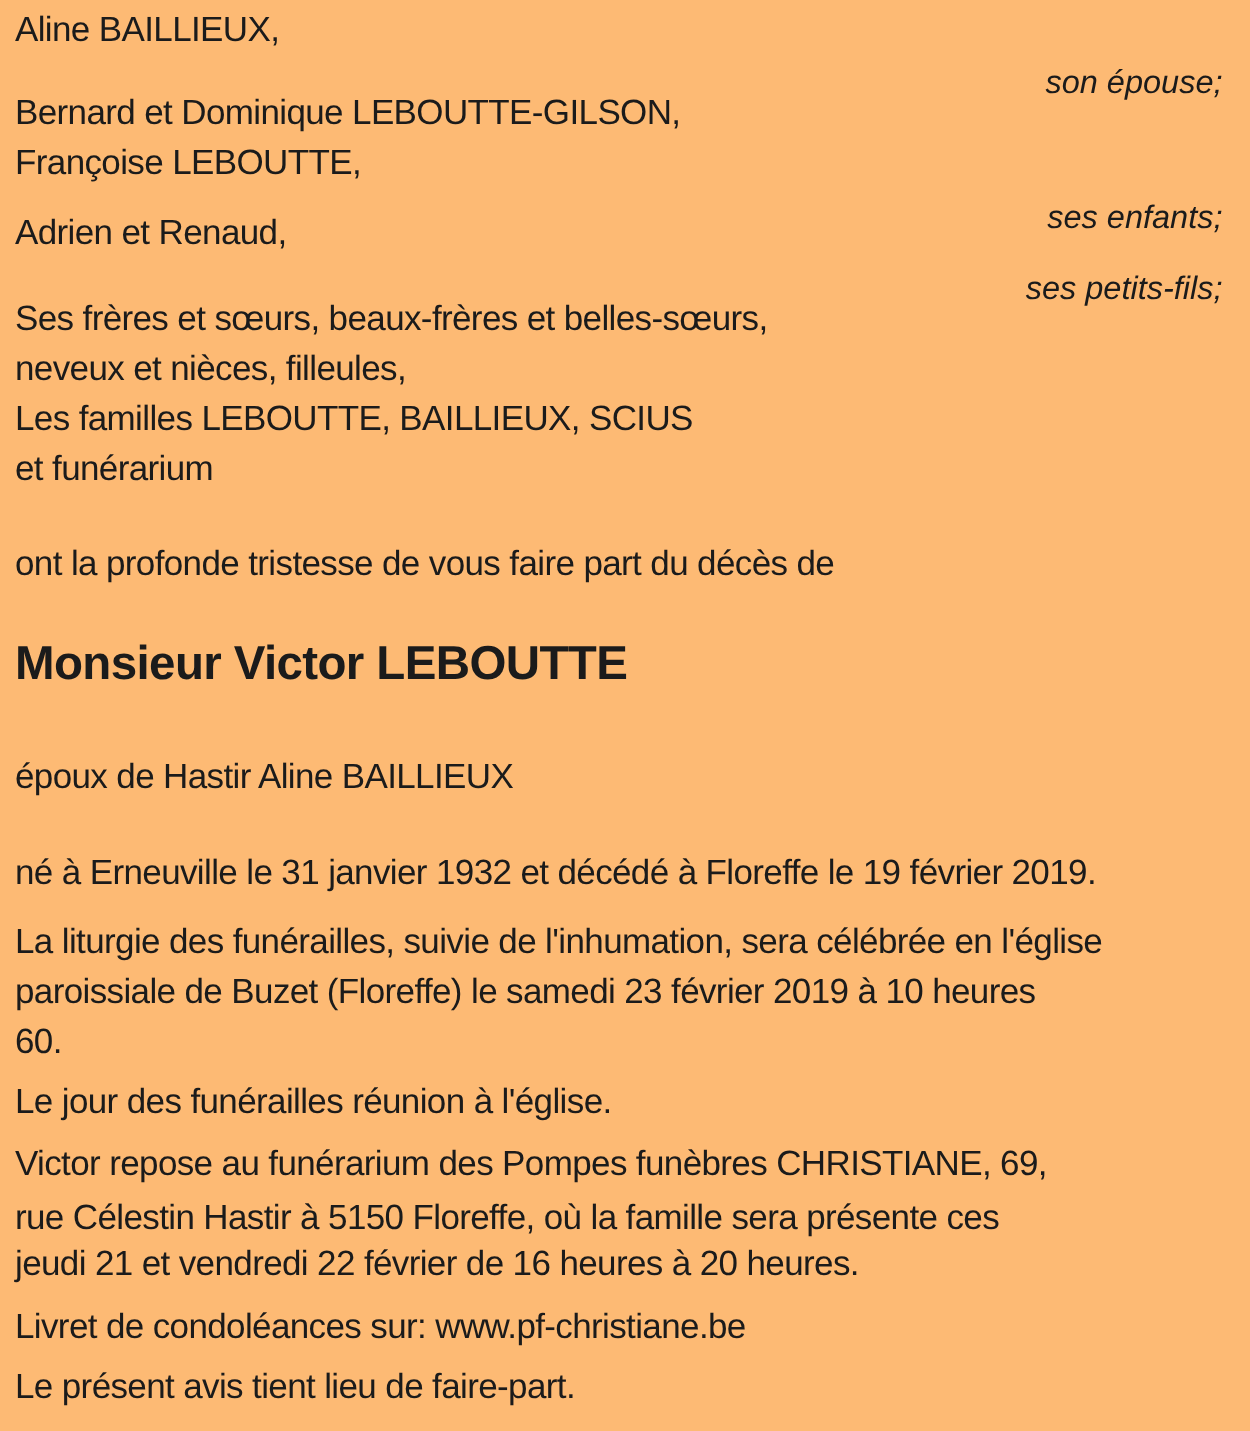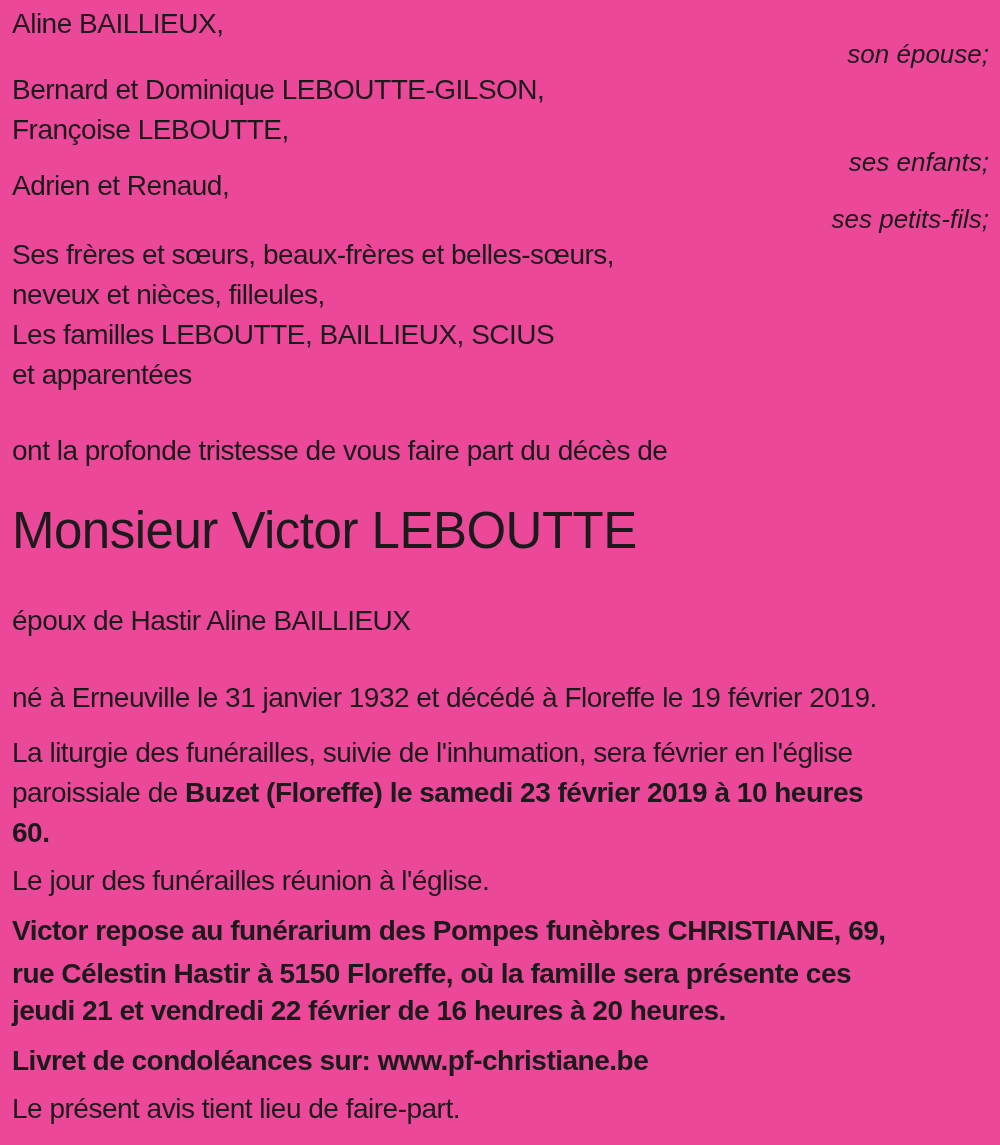--- a/index.html
+++ b/index.html
@@ -1,66 +1,66 @@
 <!DOCTYPE html>
 <html><head>
 <meta charset="utf-8">
 <style>
   html,body{margin:0;padding:0;background:#ffffff;}
   .page{
     position:relative;
     width:1000px;height:1145px;
-    background:#ec4899;
+    background:#fdba74;
     color:#1b1b1b;
     font-family:"Liberation Sans", sans-serif;
     overflow:hidden;
   }
   .t{
     position:absolute;left:12px;margin:0;
     font-size:28px;line-height:40px;letter-spacing:-0.5px;
     white-space:nowrap;font-weight:400;
   }
   .role{
-    position:absolute;right:10px;margin:1px;
+    position:absolute;right:10px;margin:12px;
     font-size:26px;line-height:40px;
     font-style:italic;white-space:nowrap;text-align:left;
     font-weight:400;
   }
-  .b{font-weight:700;}
+  .b{font-weight:400;}
   h1.t{
-    font-size:51px;line-height:46px;font-weight:400;letter-spacing:-0.5px;
+    font-size:38px;line-height:46px;font-weight:700;letter-spacing:-0.5px;
   }
 </style>
 </head>
 <body>
 
 <div class="page">
 
   <p class="t" style="top:4px">Aline BAILLIEUX,</p>
   <p class="role" style="top:33px">son épouse;</p>
 
   <p class="t" style="top:70px">Bernard et Dominique LEBOUTTE-GILSON,</p>
   <p class="t" style="top:110px">Françoise LEBOUTTE,</p>
   <p class="role" style="top:141px">ses enfants;</p>
 
   <p class="t" style="top:166px">Adrien et Renaud,</p>
   <p class="role" style="top:198px">ses petits-fils;</p>
 
   <p class="t" style="top:235px">Ses frères et sœurs, beaux-frères et belles-sœurs,</p>
   <p class="t" style="top:315px">Les familles LEBOUTTE, BAILLIEUX, SCIUS</p>
   <p class="t" style="top:275px">neveux et nièces, filleules,</p>
-  <p class="t" style="top:355px">et apparentées</p>
+  <p class="t" style="top:355px">et funérarium</p>
 
   <p class="t" style="top:431px">ont la profonde tristesse de vous faire part du décès de</p>
 
   <h1 class="t" style="top:508px">Monsieur Victor LEBOUTTE</h1>
   <p class="t" style="top:601px">époux de Hastir Aline BAILLIEUX</p>
   <p class="t" style="top:678px">né à Erneuville le 31 janvier 1932 et décédé à Floreffe le 19 février 2019.</p>
 
-  <p class="t" style="top:733px"><span>La liturgie des funérailles, suivie de l'inhumation, sera février en l'église</span><span class="b"></span></p>
+  <p class="t" style="top:733px"><span>La liturgie des funérailles, suivie de l'inhumation, sera célébrée en l'église</span><span class="b"></span></p>
   <p class="t" style="top:773px"><span>paroissiale de </span><span class="b">Buzet (Floreffe) le samedi 23 février 2019 à 10 heures</span></p>
   <p class="t" style="top:813px"><span></span><span class="b">60.</span></p>
 
   <p class="t" style="top:861px">Le jour des funérailles réunion à l'église.</p>
 
   <p class="t b" style="top:911px">Victor repose au funérarium des Pompes funèbres CHRISTIANE, 69,</p>
   <p class="t b" style="top:954px">rue Célestin Hastir à 5150 Floreffe, où la famille sera présente ces</p>
   <p class="t b" style="top:991px">jeudi 21 et vendredi 22 février de 16 heures à 20 heures.</p>
 
   <p class="t b" style="top:1041px">Livret de condoléances sur: www.pf-christiane.be</p>

